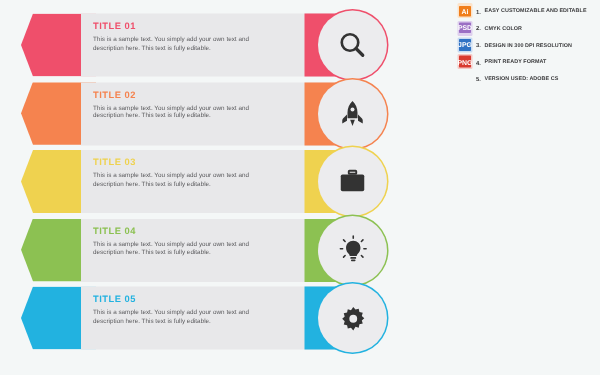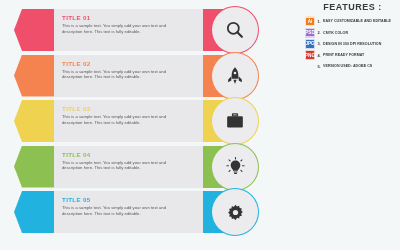--- a/index.html
+++ b/index.html
@@ -195,21 +195,20 @@
               <circle cx="12" cy="12" r="3.3" fill="#ececee"></circle>
             </svg>
           </span>
         </div>
       </div>
     </div>
 
   </div>
 
   <div class="features">
-    <div class="feat-title">FEATURES :</div>
 
     <div class="feat-row">
       <div class="badge" style="background: rgb(251, 227, 203);">
         <span class="badge-inner" style="background: rgb(240, 125, 26); color: rgb(255, 255, 255);">Ai</span>
       </div>
       <div class="feat-num">1.</div>
       <div class="feat-txt">EASY CUSTOMIZABLE AND EDITABLE</div>
     </div>
 
     <div class="feat-row">

